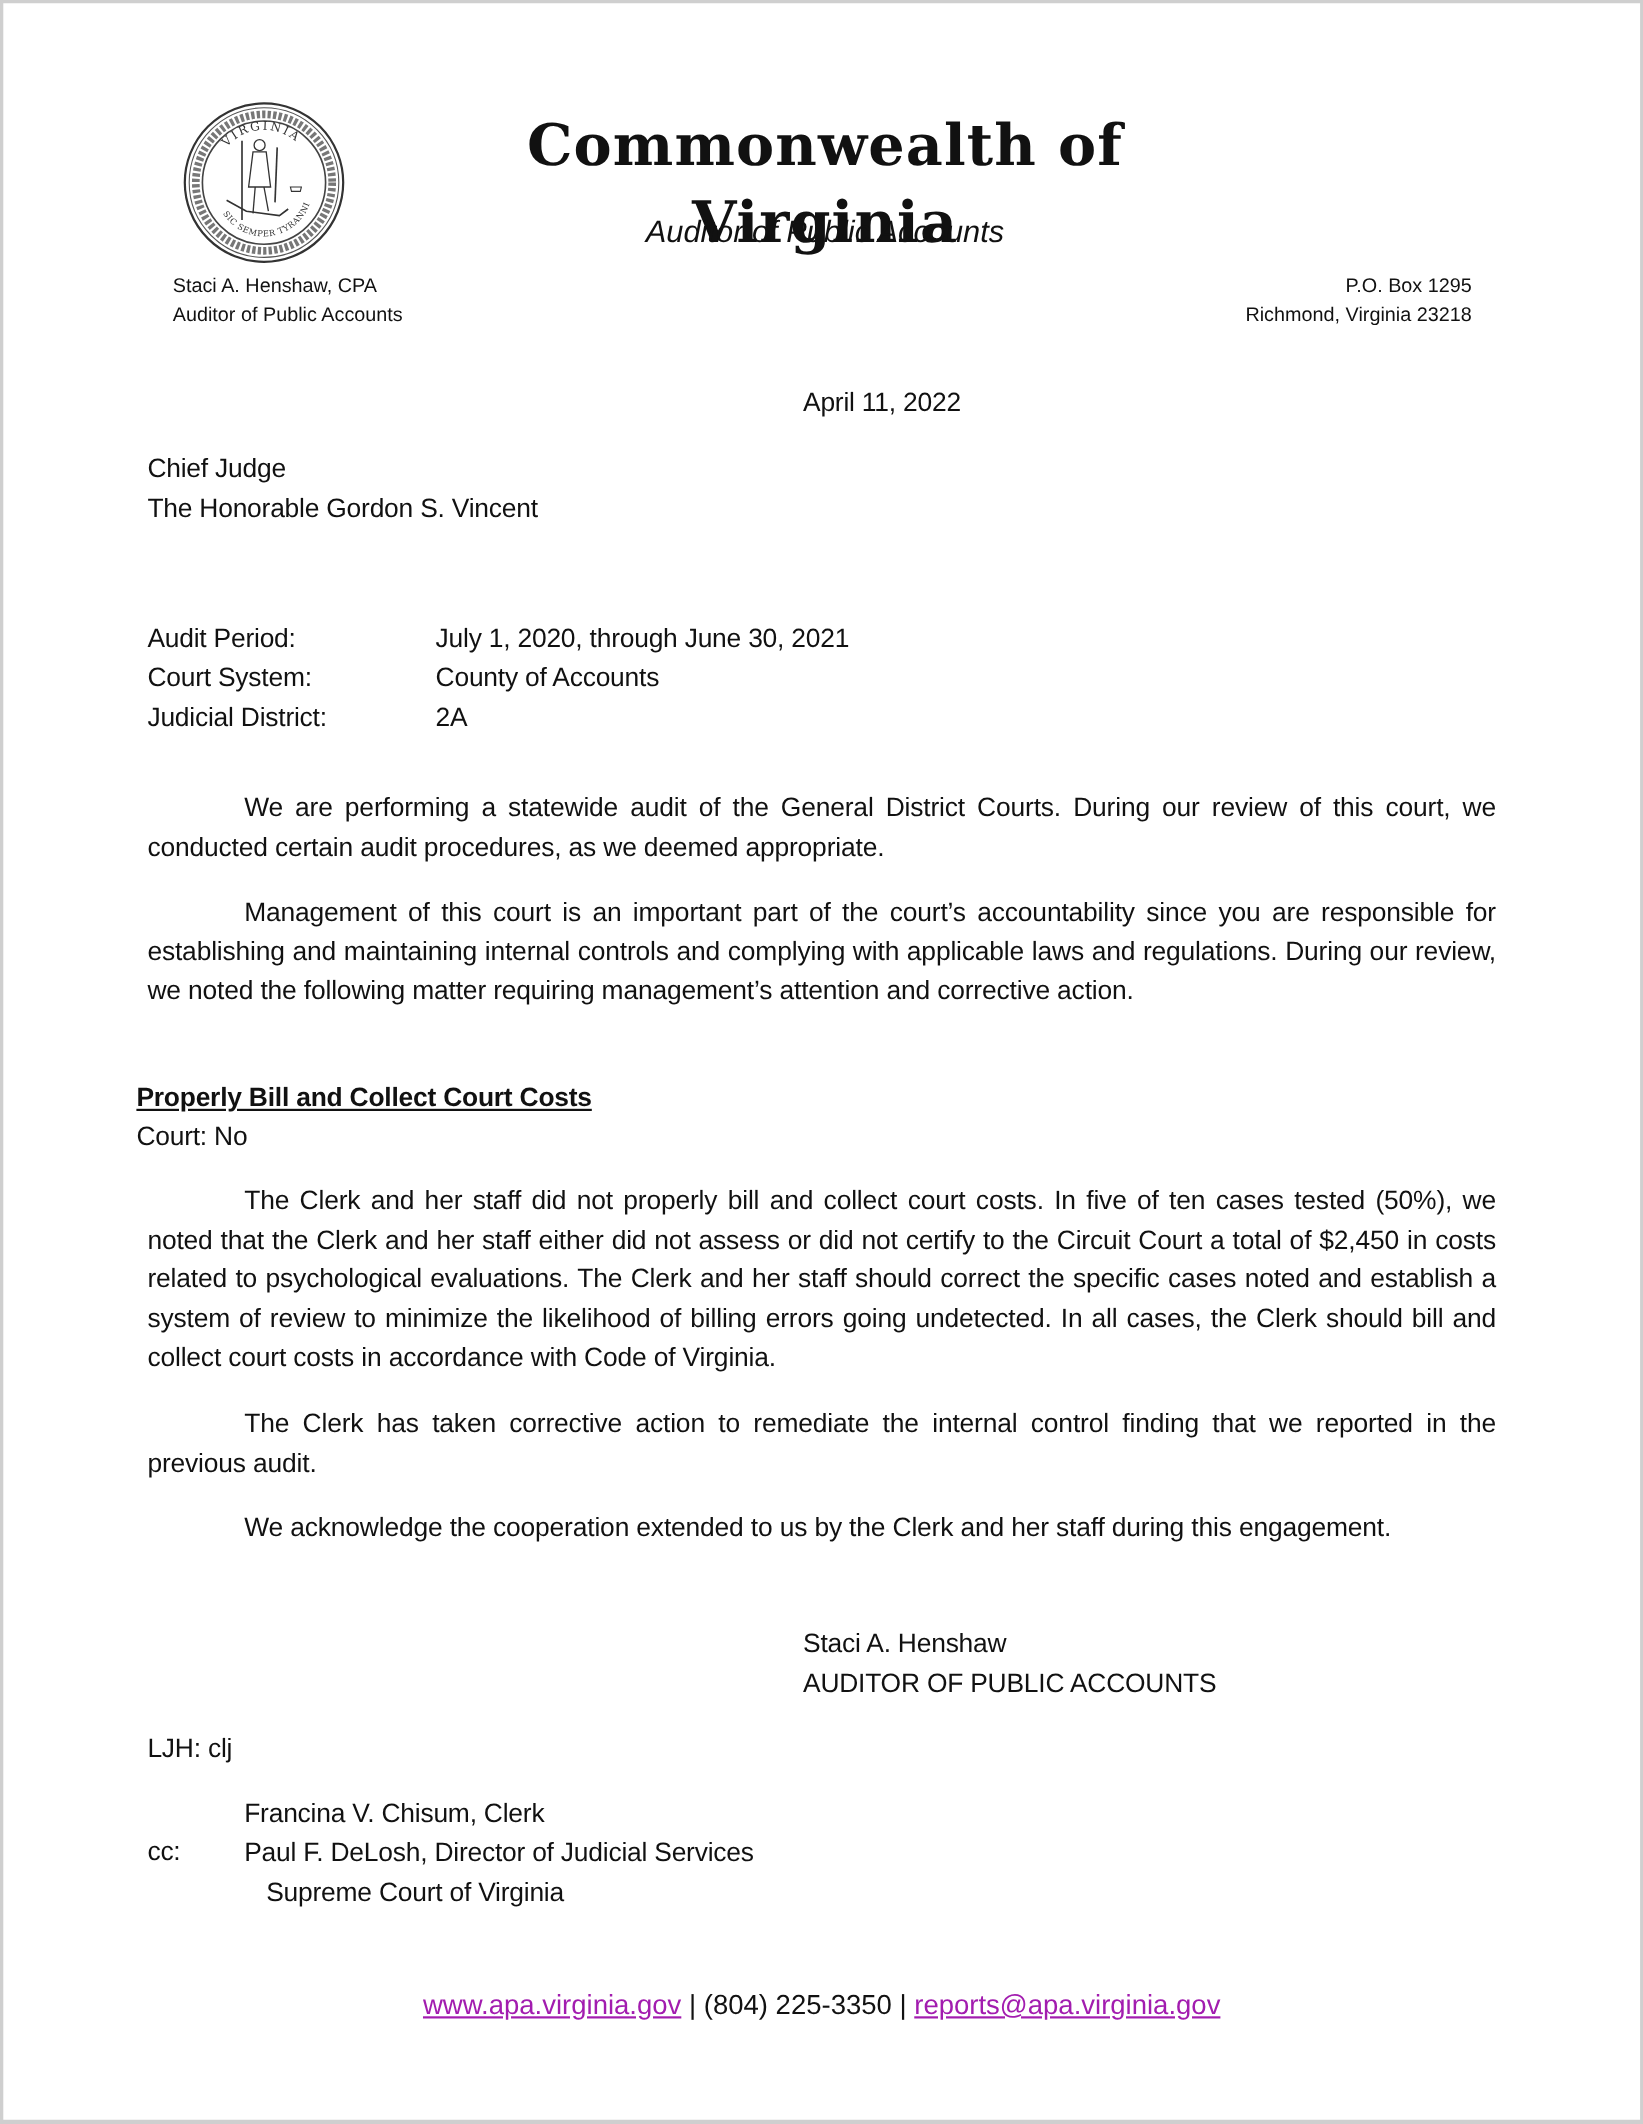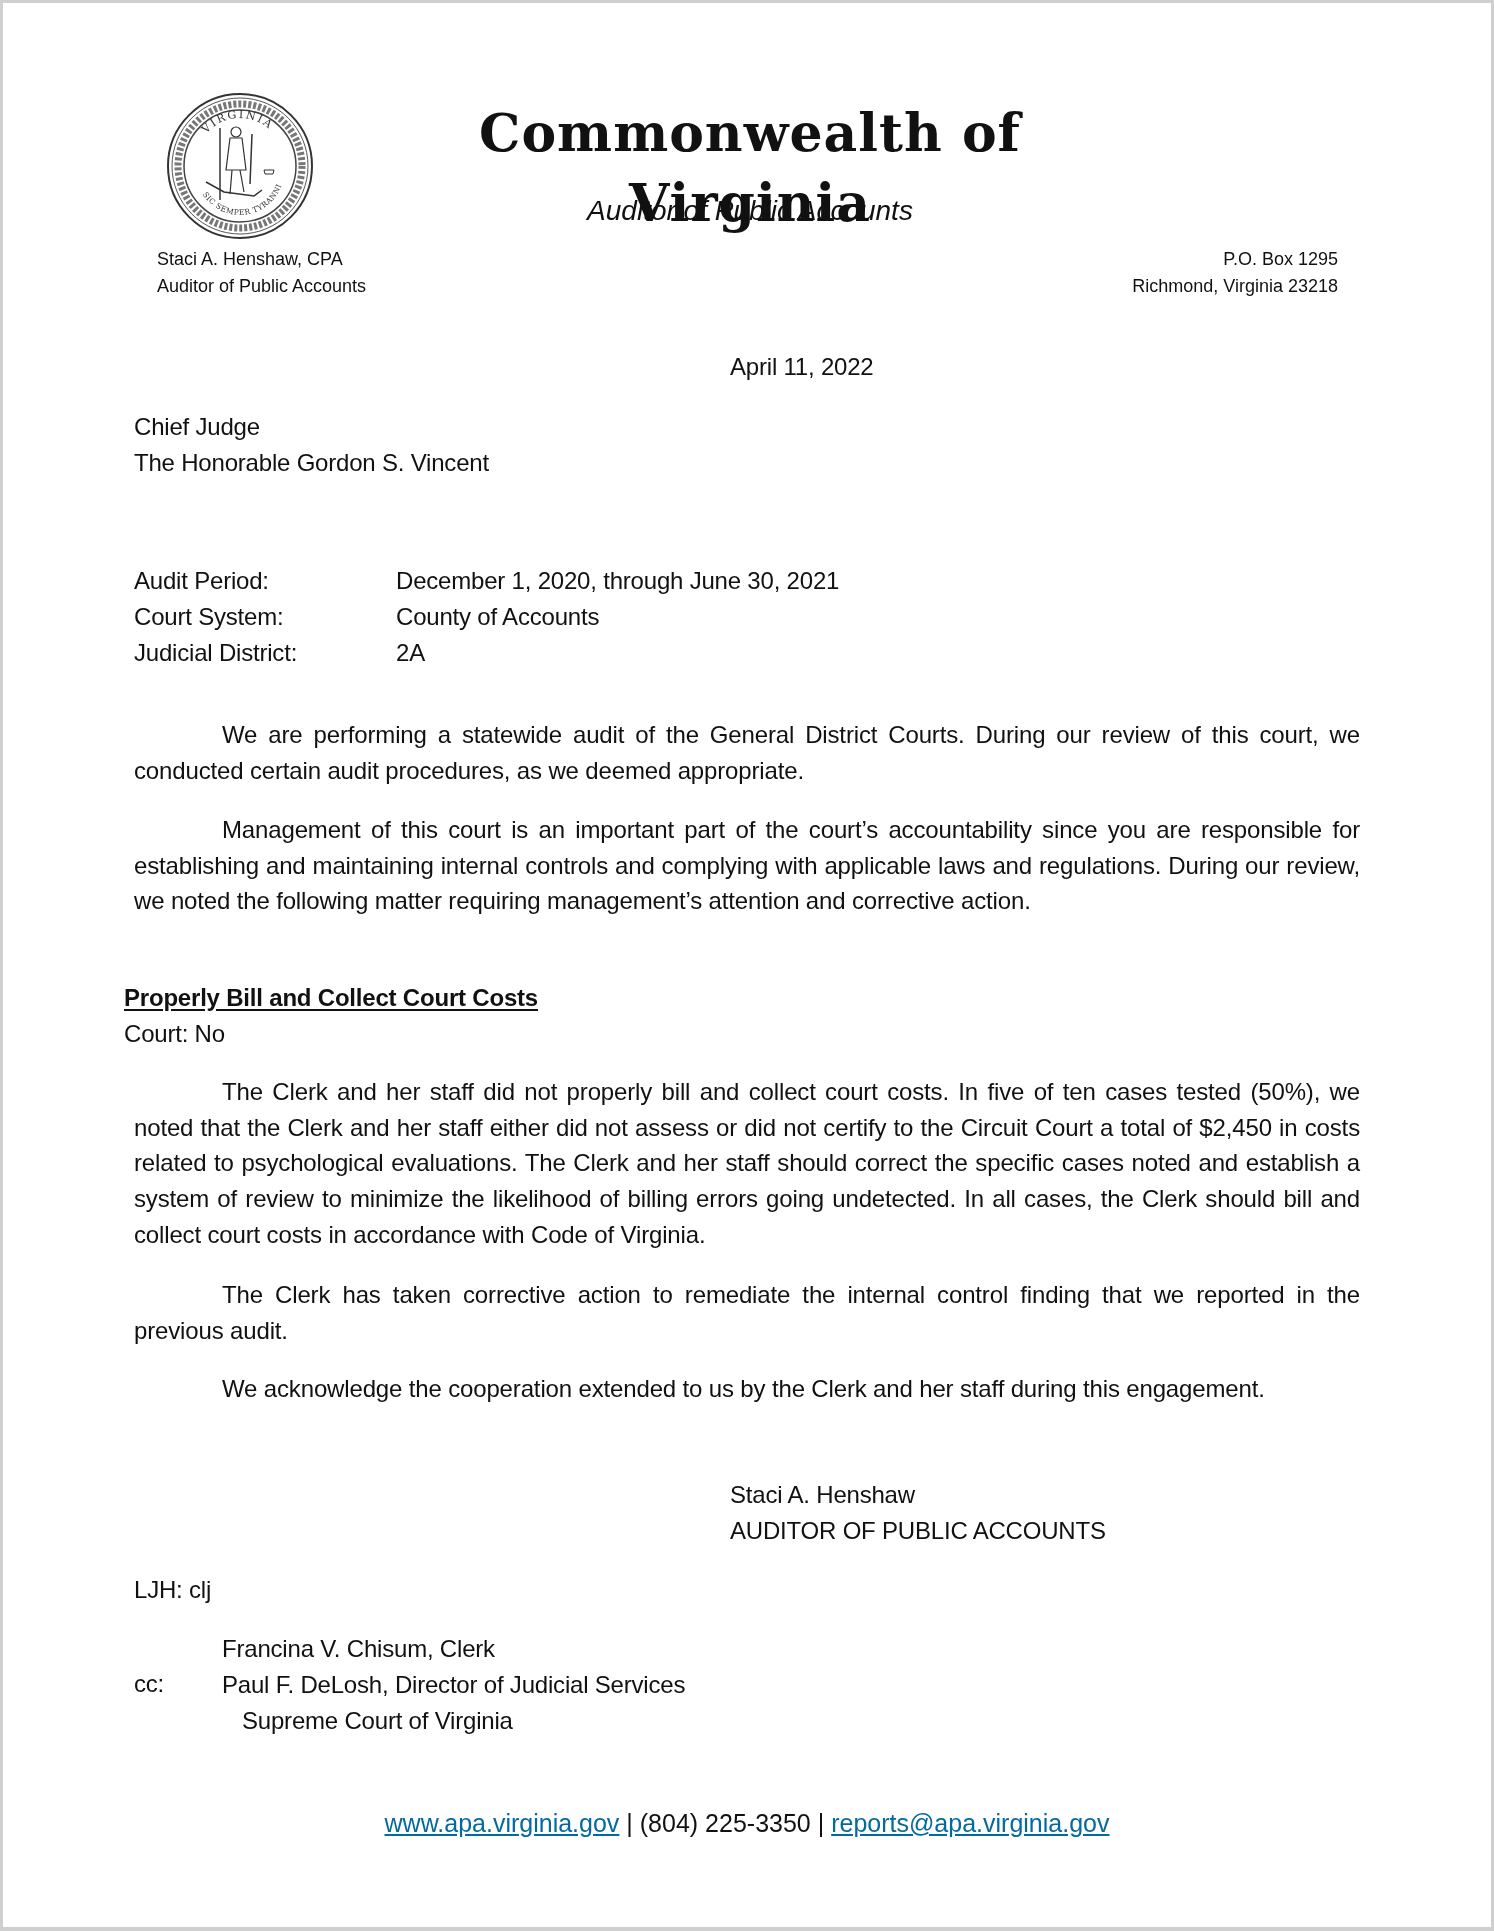--- a/index.html
+++ b/index.html
@@ -35,21 +35,21 @@
   .para .indent { display: inline-block; width: 88px; }
   .heading-finding {
     font-weight: bold; text-decoration: underline; text-underline-offset: 3px;
   }
   .label-col { position: absolute; left: 134px; }
   .value-col { position: absolute; left: 396px; }
   .footer {
     position: absolute; left: 0; top: 1805px; width: 1494px; text-align: center;
     font-size: 25px; line-height: 36px;
   }
-  .footer a { color: #0369a1; text-decoration: underline; margin-top: 28px; }
+  .footer a { color: #a21caf; text-decoration: underline; margin-top: 28px; }
   .footer .sep { color: #111; }
 </style>
 </head>
 <body>
 
 <div class="page-frame"></div>
 
 <svg class="seal" viewBox="0 0 148 148">
   <circle cx="74" cy="74" r="72" fill="none" stroke="#333" stroke-width="2"></circle>
   <circle cx="74" cy="74" r="68" fill="none" stroke="#555" stroke-width="1"></circle>
@@ -83,21 +83,21 @@
 
 <div class="abs body-text" style="left:730px; top:349px;">April 11, 2022</div>
 
 <div class="abs body-text" style="left:134px; top:409px;">
   <div>Chief Judge</div>
   <div>The Honorable Gordon S. Vincent</div>
 </div>
 
 <div class="body-text">
   <div class="label-col" style="top:563px;">Audit Period:</div>
-  <div class="value-col" style="top:563px;">December 1, 2020, through June 30, 2021</div>
+  <div class="value-col" style="top:563px;">July 1, 2020, through June 30, 2021</div>
   <div class="label-col" style="top:599px;">Court System:</div>
   <div class="value-col" style="top:599px;">County of Accounts</div>
   <div class="label-col" style="top:635px;">Judicial District:</div>
   <div class="value-col" style="top:635px;">2A</div>
 </div>
 
 <div class="para" style="top:717px;"><span class="indent"></span><span>We are performing a statewide audit of the General District Courts.  During our review of this court, we conducted certain audit procedures, as we deemed appropriate.</span></div>
 
 <div class="para" style="top:812px;"><span class="indent"></span><span>Management of this court is an important part of the court’s accountability since you are responsible for establishing and maintaining internal controls and complying with applicable laws and regulations.  During our review, we noted the following matter requiring management’s attention and corrective action.</span></div>
 

